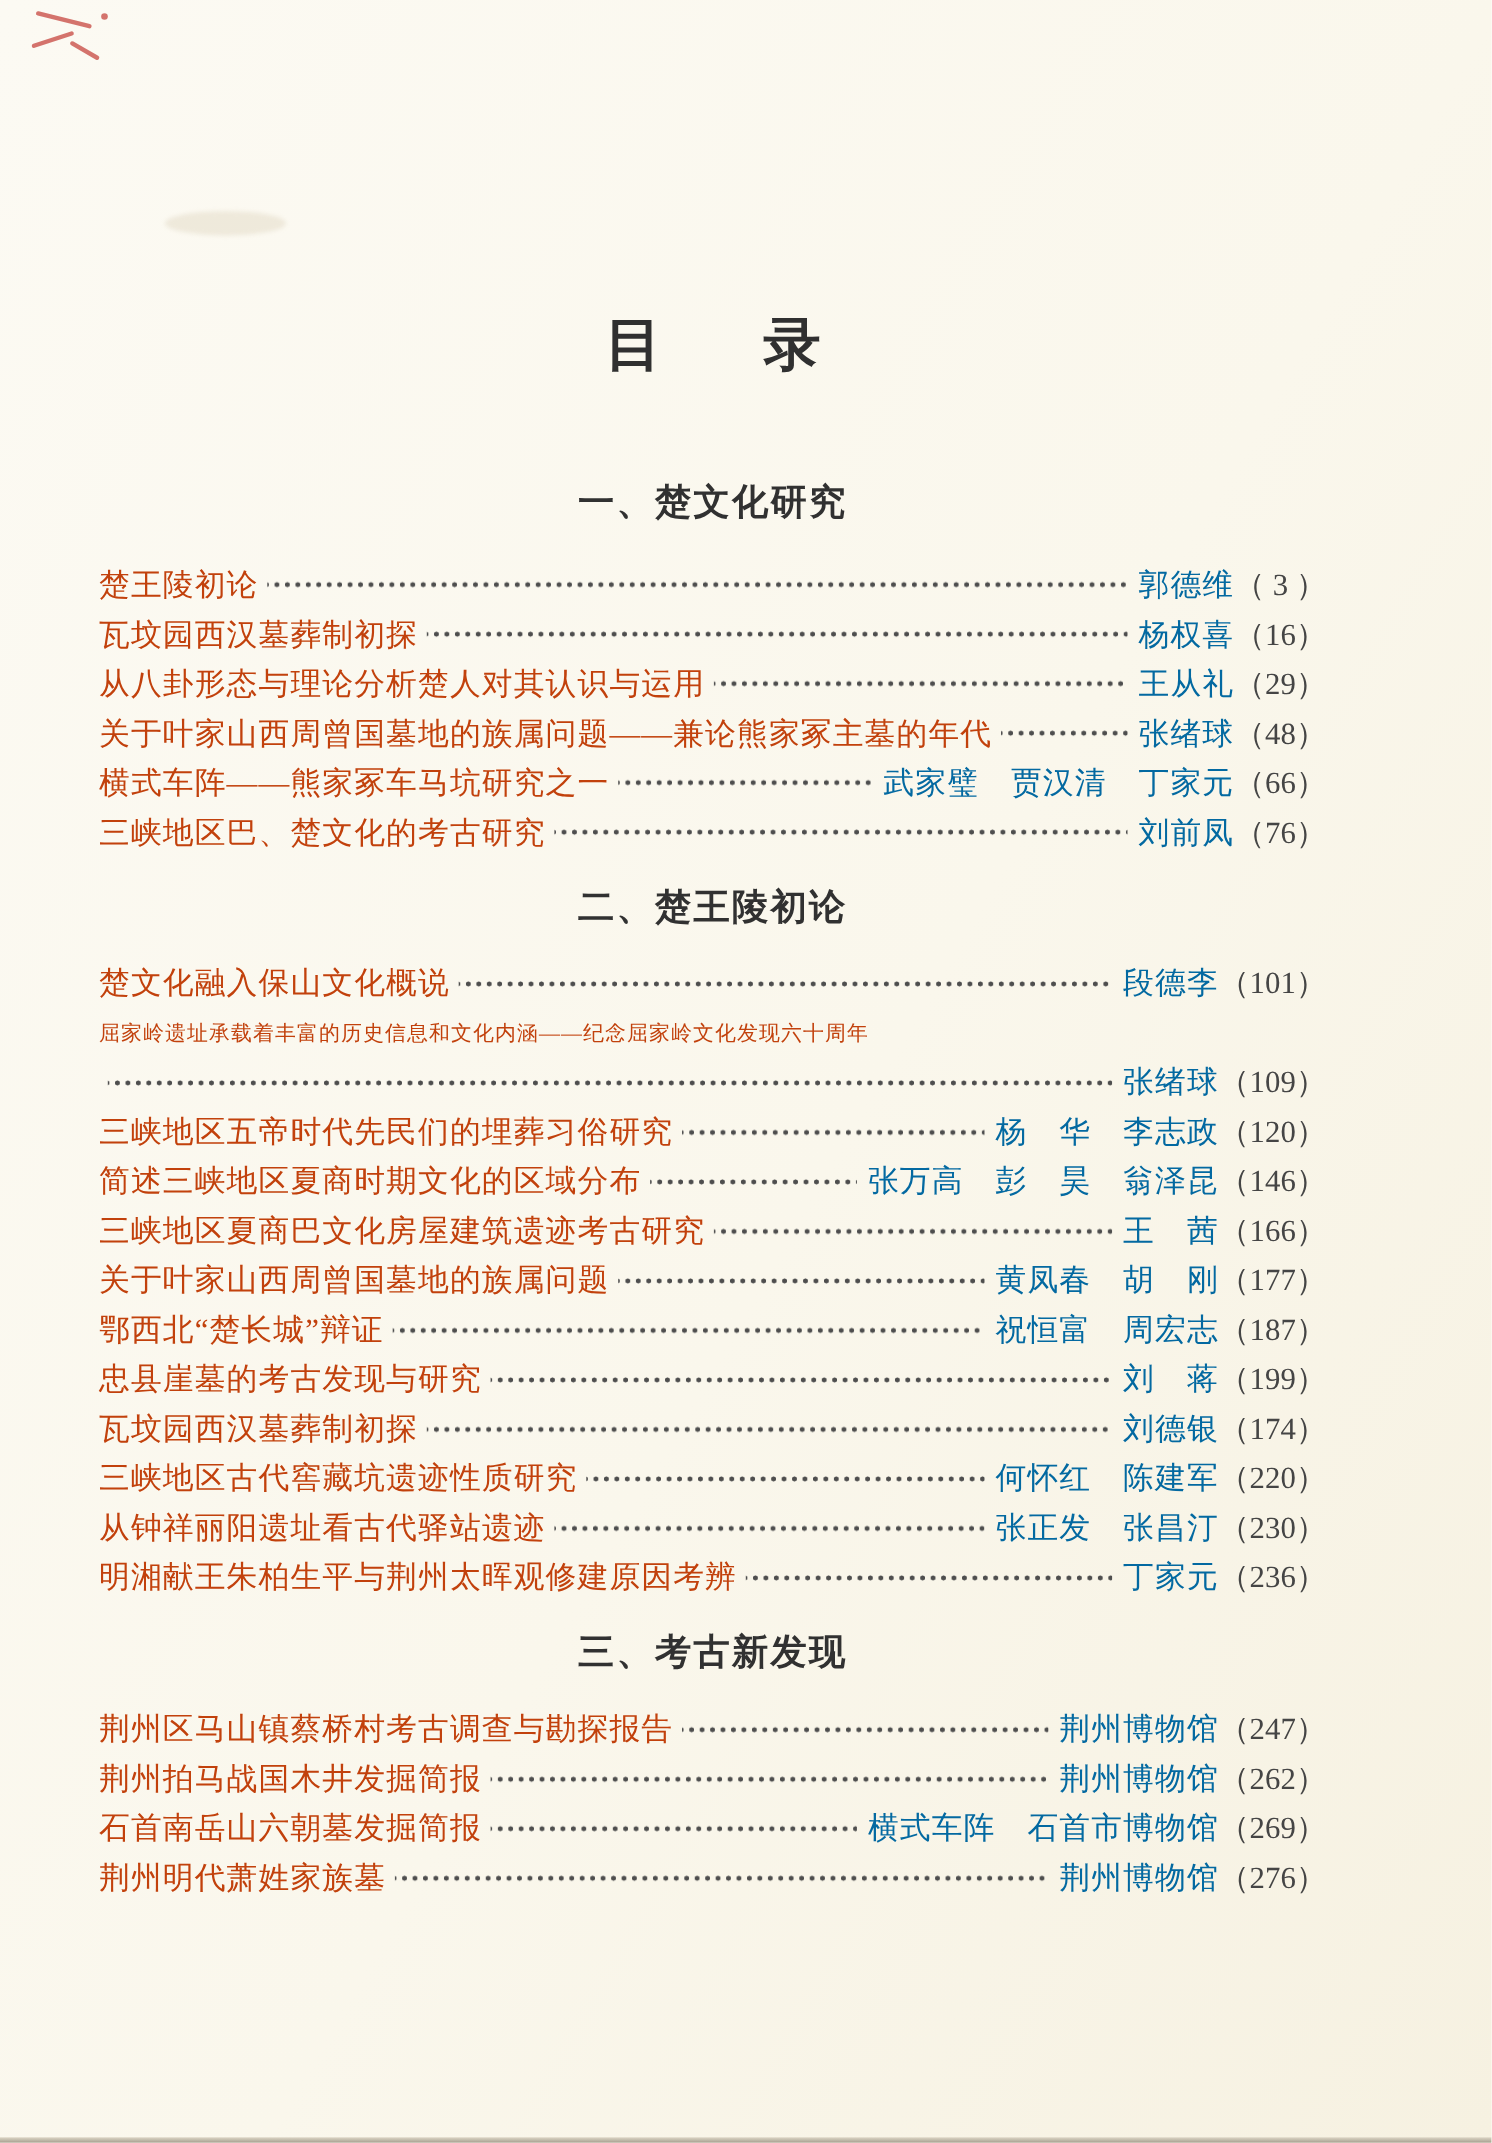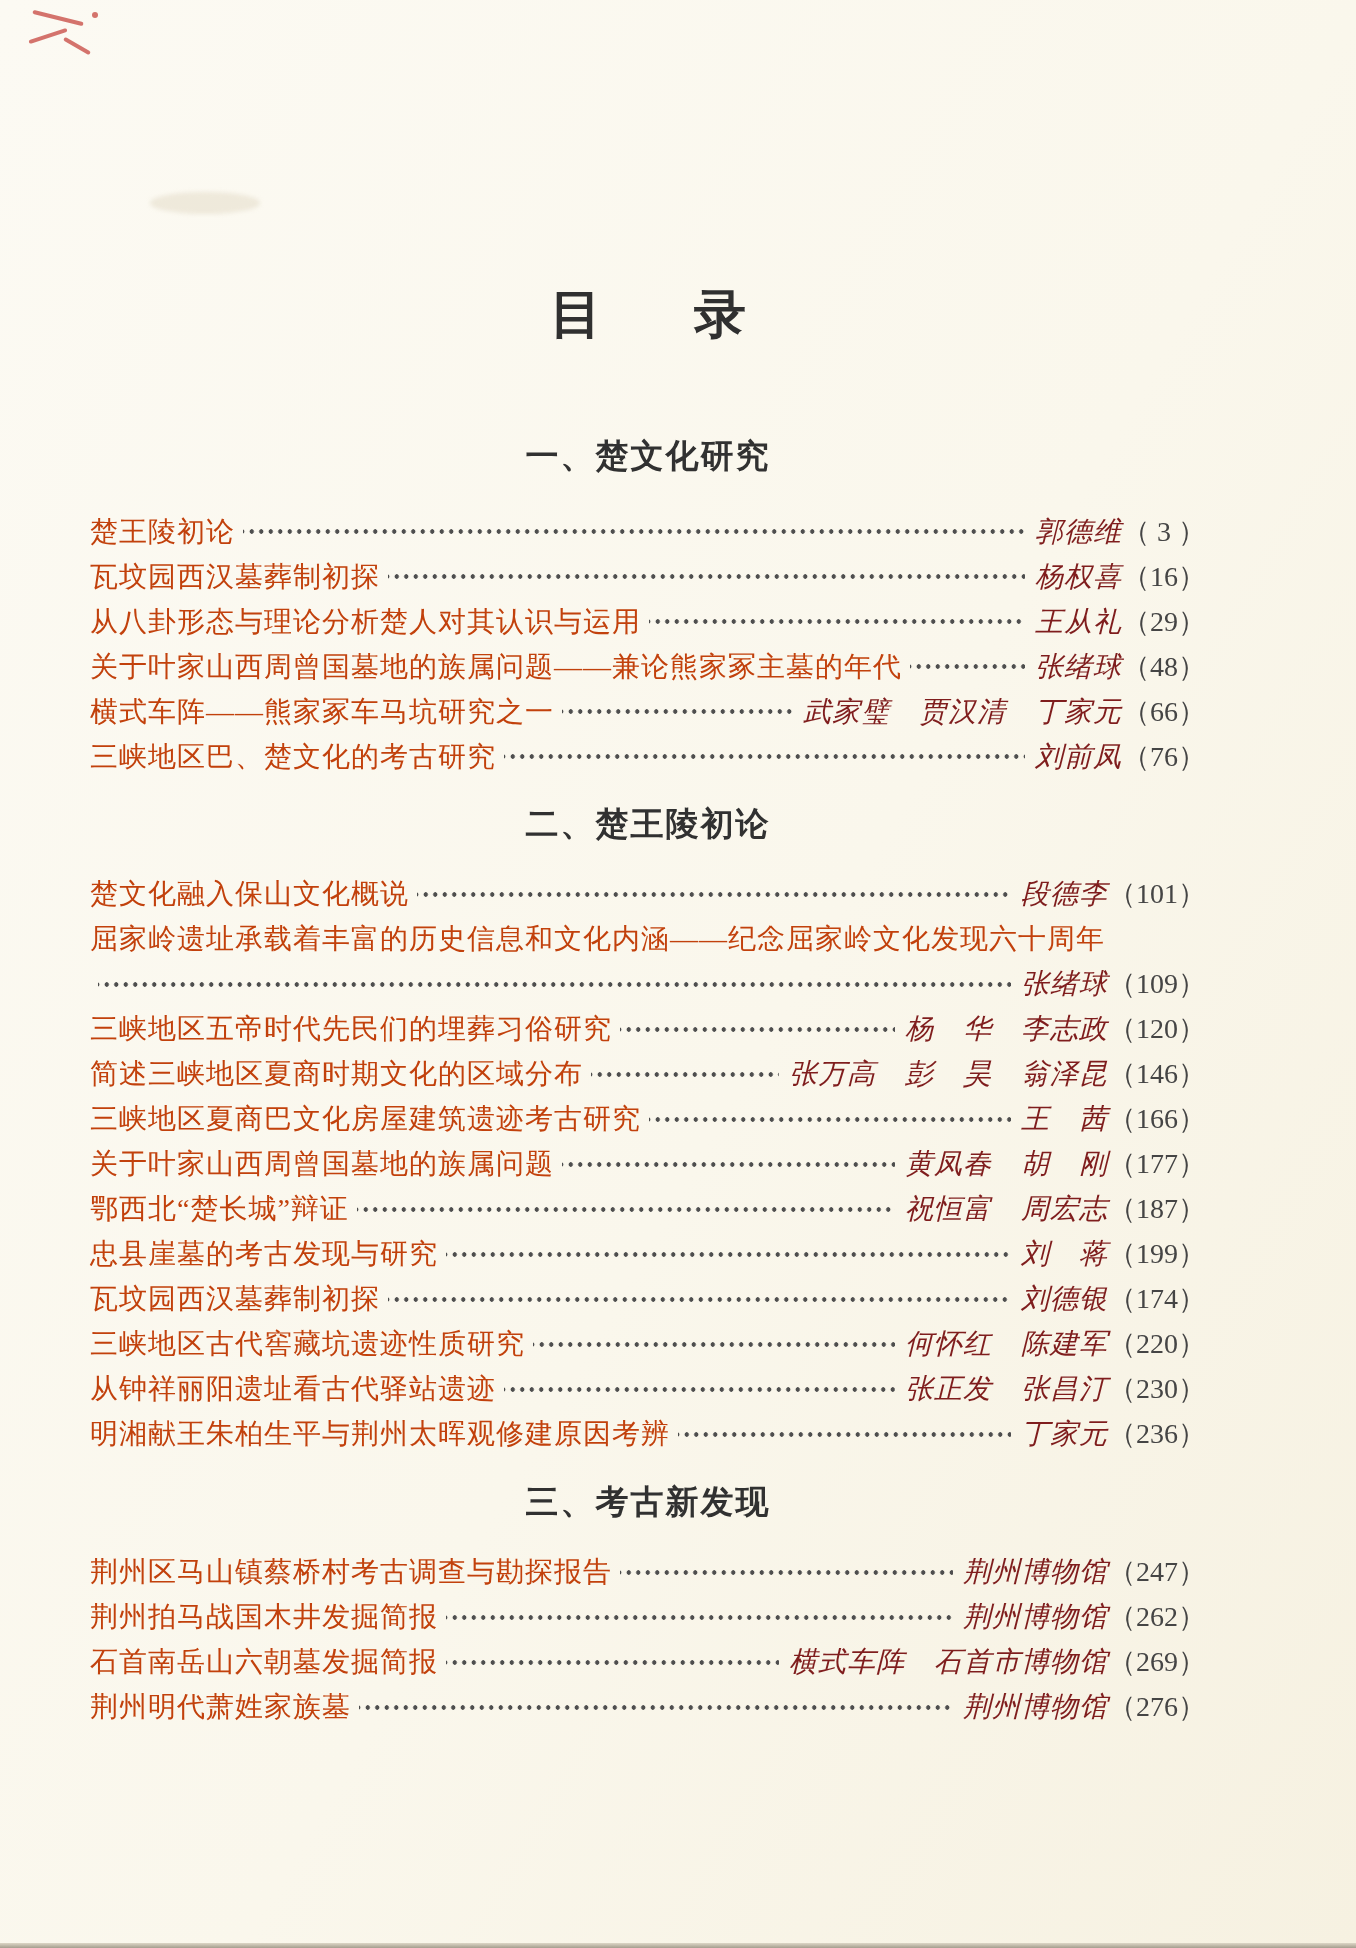--- a/index.html
+++ b/index.html
@@ -30,23 +30,23 @@
     margin:28px 0 30px;line-height:1.05;
   }
   .section:first-of-type .section-heading{margin-top:96px;margin-bottom:36px;}
   .entry{display:flex;align-items:center;height:45px;font-size:28px;}
   .entry-title{white-space:nowrap;letter-spacing:1px;color:#c2410c;}
   .leader-dots{
     display:block;flex:1 1 auto;min-width:16px;height:45px;margin:0 10px 0 8px;
     background-image:radial-gradient(circle,#4e4e4e 2px,rgba(0,0,0,0) 2.5px);
     background-size:9.5px 45px;background-repeat:repeat-x;background-position:4px center;
   }
-  .entry-authors{white-space:pre;letter-spacing:1px;color:#7f1d1d;font-style:italic;}
+  .entry-authors{white-space:pre;letter-spacing:1px;color:#0369a1;}
   .entry-page{white-space:pre;color:#454545;}
-  .entry-wrap .line1{height:45px;display:flex;align-items:center;font-size:28px;}
+  .entry-wrap .line1{height:45px;display:flex;align-items:center;font-size:19px;}
   .entry-wrap .line2{height:45px;display:flex;align-items:center;font-size:28px;}
   
   .scan-mark{position:absolute;background:#c9514a;opacity:.8;border-radius:3px;}
   .mark1{top:16px;left:32px;width:52px;height:4px;transform:rotate(14deg);}
   .mark2{top:34px;left:28px;width:40px;height:4px;transform:rotate(-18deg);}
   .mark3{top:44px;left:62px;width:30px;height:4px;transform:rotate(30deg);}
   .mark4{top:12px;left:92px;width:6px;height:6px;border-radius:50%;}
   .scan-smudge{
     position:absolute;top:192px;left:150px;width:110px;height:22px;
     background:rgba(214,203,178,.35);border-radius:50%;filter:blur(2px);

